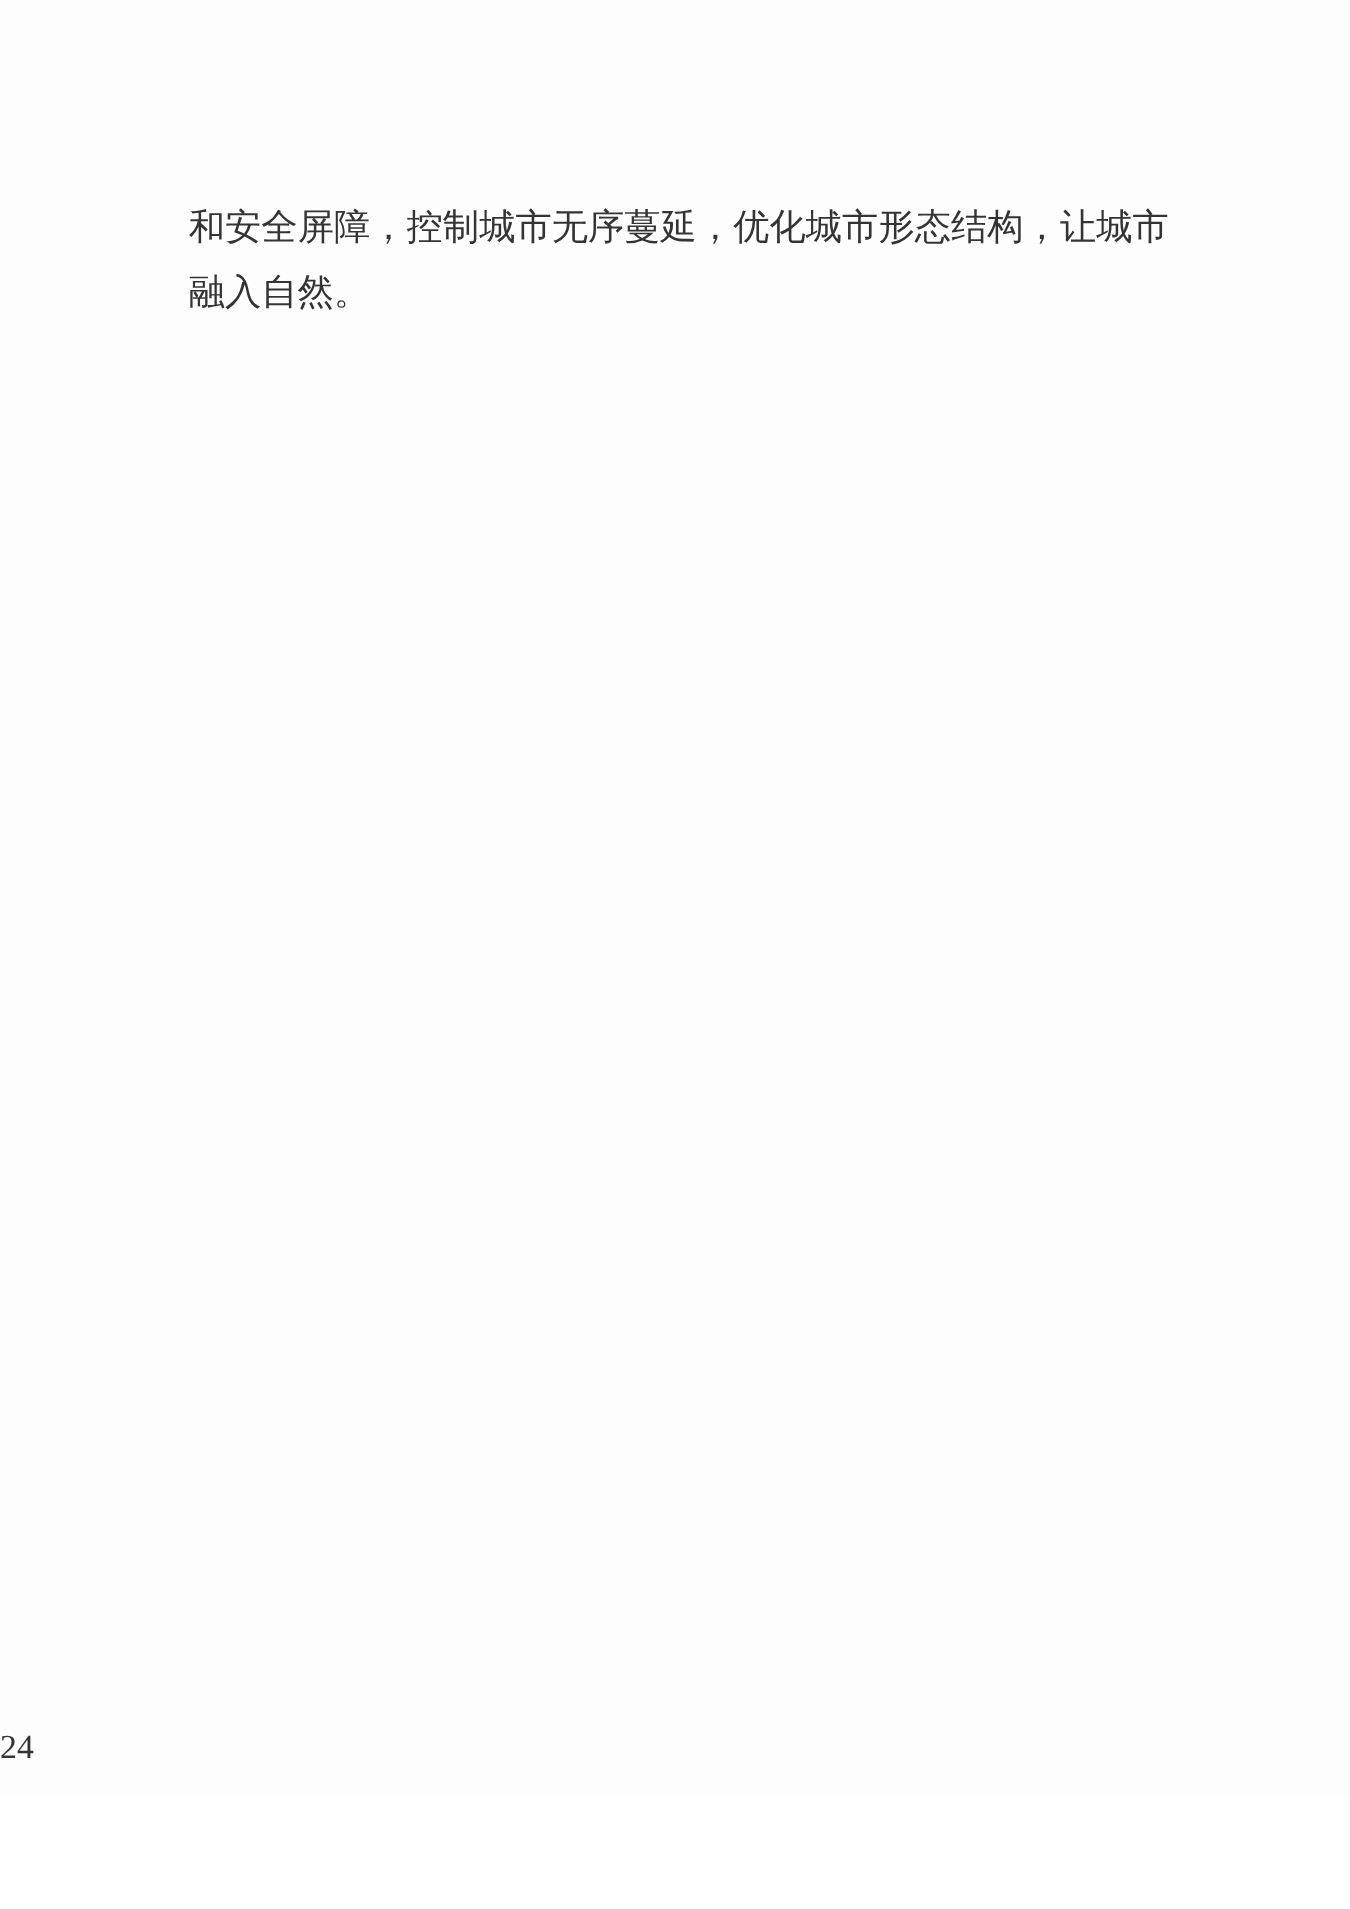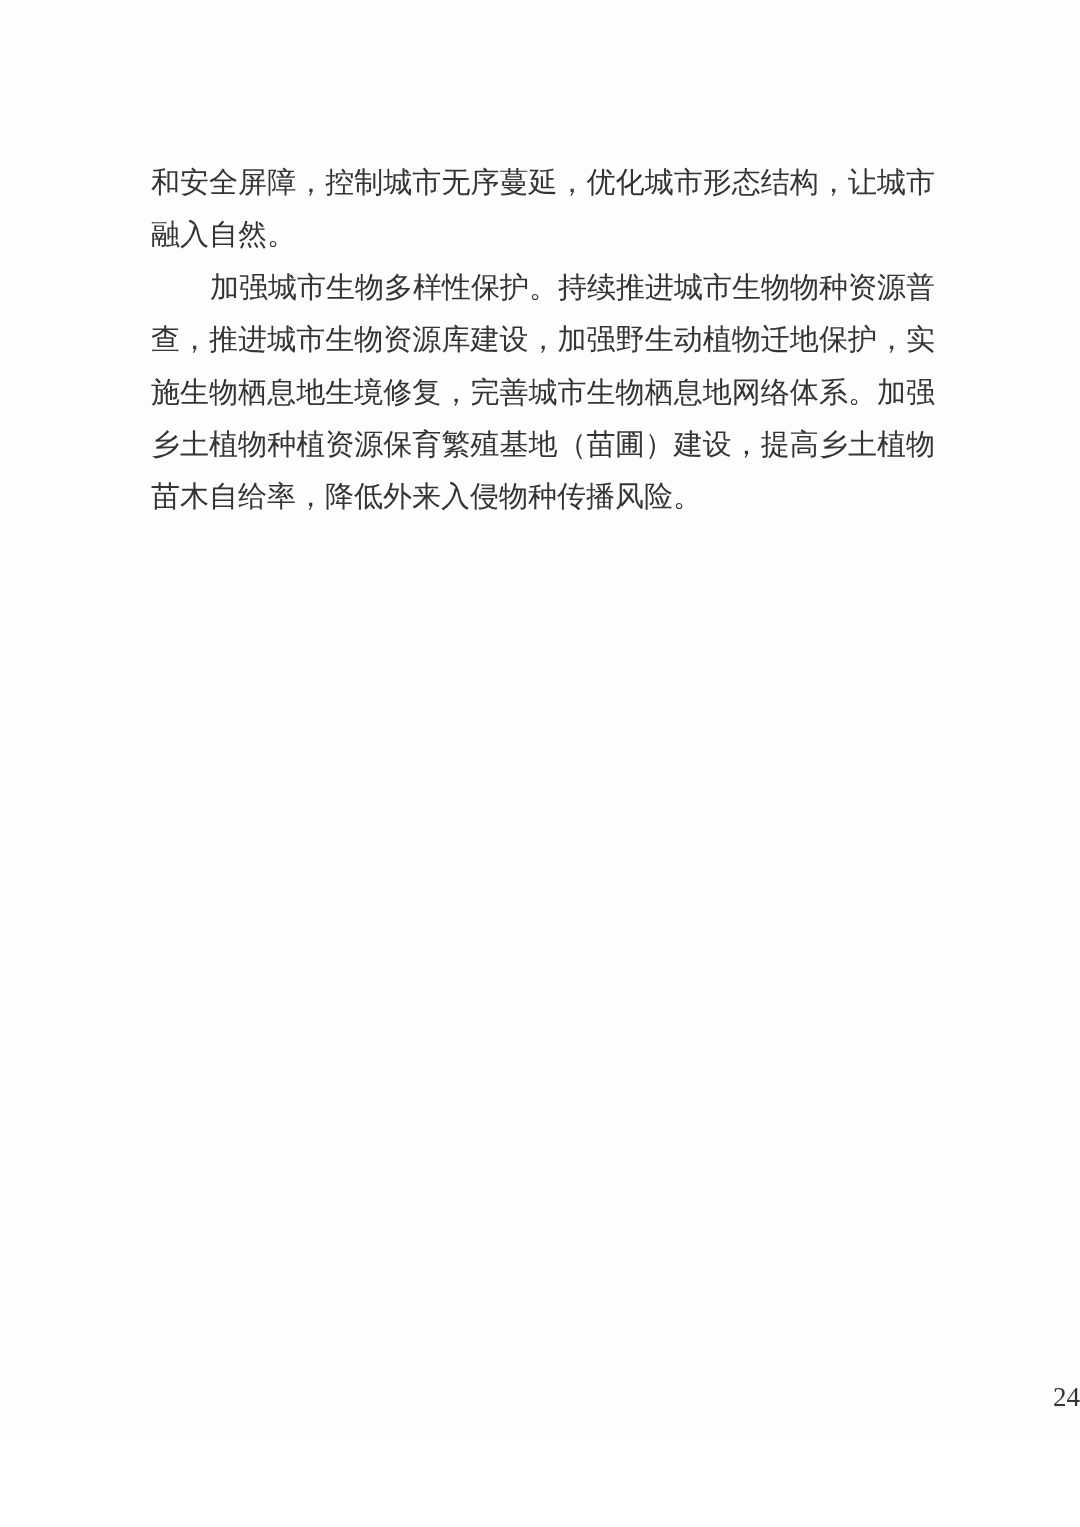--- a/index.html
+++ b/index.html
@@ -31,27 +31,26 @@
     padding: 0;
   }
   .para.indent {
     text-indent: 59px;
   }
   .page-number {
     position: absolute;
     top: 1382px;
     left: 0;
     width: 100%;
-    text-align: right;
+    text-align: left;
     font-size: 27px;
     color: #343434;
   }
 </style>
 </head>
 <body>
 
 <div class="page">
   <div class="content">
       <p class="para">和安全屏障，控制城市无序蔓延，优化城市形态结构，让城市融入自然。</p>
-      <p class="para indent">加强城市生物多样性保护。持续推进城市生物物种资源普查，推进城市生物资源库建设，加强野生动植物迁地保护，实施生物栖息地生境修复，完善城市生物栖息地网络体系。加强乡土植物种植资源保育繁殖基地（苗圃）建设，提高乡土植物苗木自给率，降低外来入侵物种传播风险。</p>
     </div>
   <div class="page-number">24</div>
 </div>
 
 </body></html>

